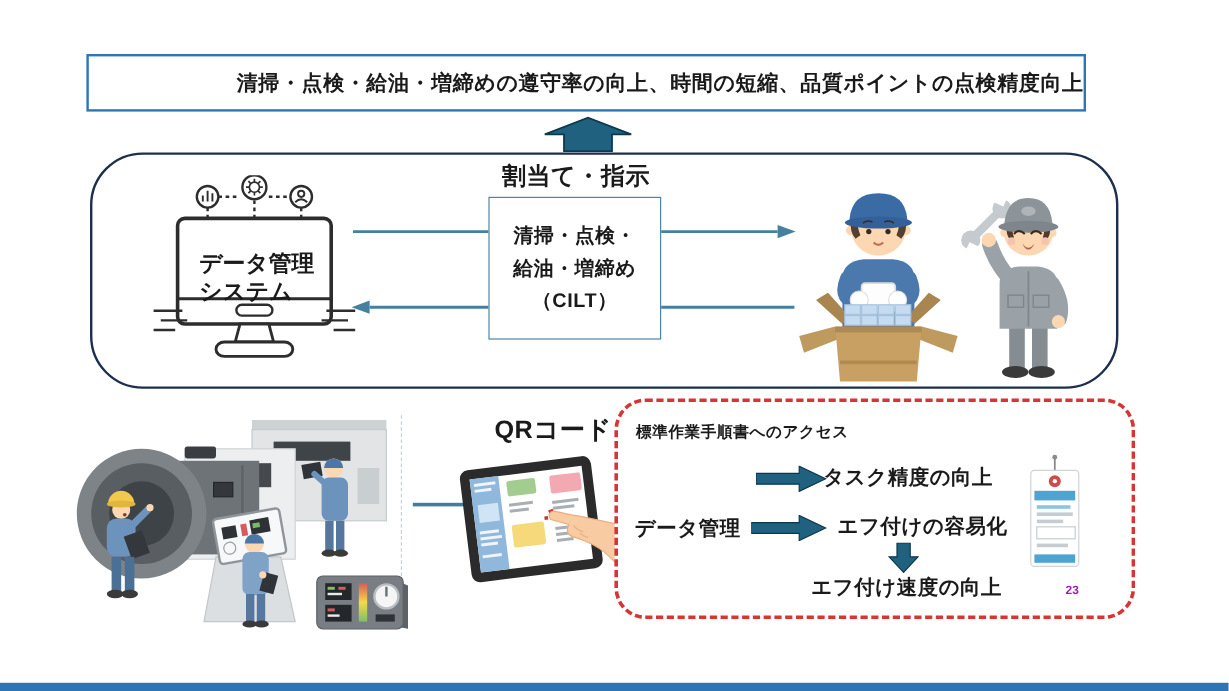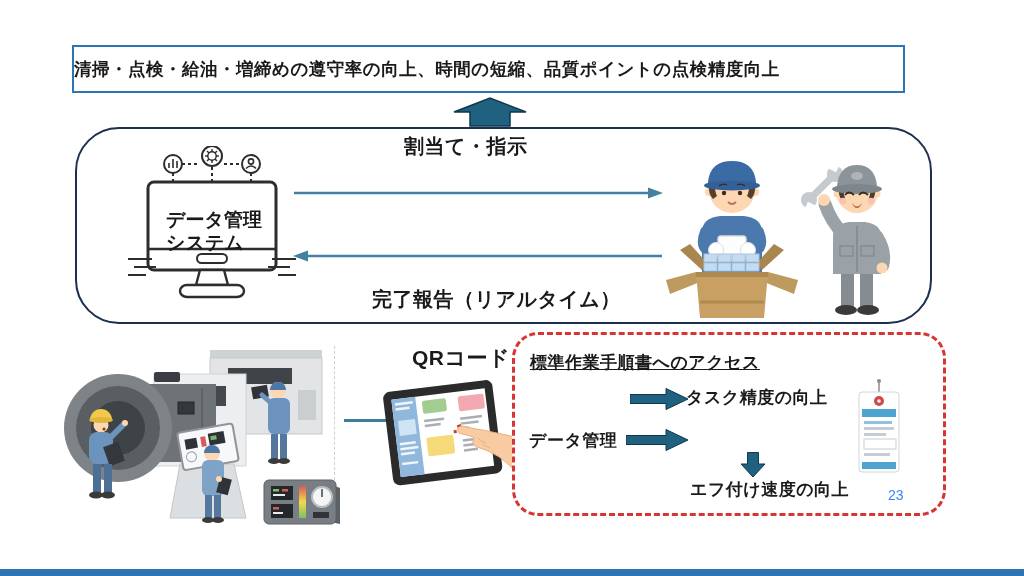--- a/index.html
+++ b/index.html
@@ -2,41 +2,41 @@
 <html><head>
 <meta charset="utf-8">
 <style>
   html,body{margin:0;padding:0;background:#fff;}
   .slide{position:relative;width:1024px;height:576px;background:#ffffff;overflow:hidden;
          font-family:"Liberation Sans","DejaVu Sans",sans-serif;color:#1a1a1a;}
   .abs{position:absolute;}
   .jp{font-weight:700;letter-spacing:.5px;white-space:nowrap;}
   
   .banner{left:72px;top:45px;width:829px;height:44px;border:2px solid #2E75B6;background:#fff;
-          display:flex;align-items:center;justify-content:flex-start;}
+          display:flex;align-items:center;justify-content:flex-end;}
   .banner span{font-size:17.5px;font-weight:700;letter-spacing:.5px;}
   
   .loop-box{left:75px;top:127px;width:853px;height:193px;border:2px solid #1C2F4E;border-radius:44px;background:#fff;}
-  .assign{left:404px;top:133px;width:152px;font-size:20px;z-index:3;}
+  .assign{left:404px;top:133px;width:152px;text-align:center;font-size:20px;z-index:3;}
   .report{left:372px;top:286px;font-size:20px;z-index:3;}
   .cilt-box{left:407px;top:164px;width:142px;height:117px;border:1.5px solid #4B86A8;background:#fff;z-index:2;
             display:flex;flex-direction:column;align-items:center;justify-content:center;gap:5px;}
   .cilt-box div{font-size:16.5px;font-weight:700;letter-spacing:.5px;}
   .thin-arrow{z-index:1;}
   
   .qr-label{left:412px;top:344px;font-size:21px;z-index:3;}
   .vdash{left:334px;top:346px;height:134px;width:0;border-left:1px dashed #C9D2D8;}
   .connector{left:344px;top:419px;width:48px;height:2.5px;background:#3E7E9E;}
   .benefit-box{left:512px;top:332px;width:428px;height:178px;border:3px dashed #D93434;border-radius:26px;background:#fff;}
-  .b-access{left:530px;top:351px;font-size:17px;text-decoration:underline;}
+  .b-access{left:530px;top:351px;font-size:13px;}
   .b-task{left:686px;top:386px;font-size:17px;}
   .b-anom{left:529px;top:429px;font-size:17px;}
   .b-ease{left:698px;top:427px;font-size:17px;}
-  .b-speed{left:676px;top:478px;font-size:17px;margin-left:14px;}
-  .page-num{left:888px;top:487px;font-size:14px;color:#3b82f6;font-weight:400;}
+  .b-speed{left:676px;top:478px;font-size:17px;}
+  .page-num{left:888px;top:487px;font-size:10px;color:#a21caf;font-weight:700;}
   .bottom-bar{left:0;top:569px;width:1024px;height:7px;background:#2E75B6;}
   svg{display:block;}
   svg text{font-family:"Liberation Sans","DejaVu Sans",sans-serif;}
 </style>
 </head>
 <body>
 
 <div class="slide">
 
   <div class="abs banner">
@@ -52,22 +52,26 @@
   <svg class="abs thin-arrow" style="left:294px;top:186px;" width="372" height="14" viewBox="0 0 372 14">
     <line x1="0" y1="7" x2="354" y2="7" stroke="#44809F" stroke-width="2.4"></line>
     <polygon points="354,1.5 369,7 354,12.5" fill="#44809F"></polygon>
   </svg>
   <svg class="abs thin-arrow" style="left:292px;top:249px;" width="372" height="14" viewBox="0 0 372 14">
     <line x1="370" y1="7" x2="16" y2="7" stroke="#44809F" stroke-width="2.4"></line>
     <polygon points="16,1.5 1,7 16,12.5" fill="#44809F"></polygon>
   </svg>
 
   <div class="abs jp assign">割当て・指示</div>
-  <div class="abs jp report">完了報告（リアルタイム）</div>
-
+
+  <div class="abs cilt-box">
+    <div>清掃・点検・</div>
+    <div>給油・増締め</div>
+    <div>（CILT）</div>
+  </div>
 
   <svg class="abs" style="left:126px;top:146px;" width="172" height="162" viewBox="0 0 172 162">
     <g stroke="#2d2d2d" fill="none" stroke-width="2">
       <line x1="47" y1="27" x2="47" y2="36" stroke-dasharray="3 3"></line>
       <line x1="86" y1="21" x2="86" y2="36" stroke-dasharray="3 3"></line>
       <line x1="125" y1="27" x2="125" y2="36" stroke-dasharray="3 3"></line>
       <line x1="56" y1="18" x2="74" y2="18" stroke-dasharray="3 3"></line>
       <line x1="98" y1="18" x2="116" y2="18" stroke-dasharray="3 3"></line>
       <circle cx="47" cy="18" r="9" fill="#fff"></circle>
       <circle cx="86" cy="10" r="10" fill="#fff"></circle>
@@ -332,20 +336,21 @@
 
   <svg class="abs" style="left:630px;top:388px;" width="60" height="22" viewBox="0 0 60 22">
     <polygon points="0,6.5 36,6.5 36,0.5 58,11 36,21.5 36,15.5 0,15.5" fill="#1F617F" stroke="#0E384E" stroke-width="1"></polygon>
   </svg>
   <div class="abs jp b-task">タスク精度の向上</div>
 
   <div class="abs jp b-anom">データ管理</div>
   <svg class="abs" style="left:626px;top:429px;" width="64" height="22" viewBox="0 0 64 22">
     <polygon points="0,6.5 40,6.5 40,0.5 62,11 40,21.5 40,15.5 0,15.5" fill="#1F617F" stroke="#0E384E" stroke-width="1"></polygon>
   </svg>
+  <div class="abs jp b-ease">エフ付けの容易化</div>
 
   <svg class="abs" style="left:740px;top:452px;" width="26" height="26" viewBox="0 0 26 26">
     <polygon points="7.5,0.5 18.5,0.5 18.5,12 25,12 13,25 1,12 7.5,12" fill="#1F617F" stroke="#0E384E" stroke-width="1"></polygon>
   </svg>
   <div class="abs jp b-speed">エフ付け速度の向上</div>
 
   <svg class="abs" style="left:852px;top:378px;" width="56" height="102" viewBox="0 0 56 102">
     <line x1="27" y1="2" x2="27" y2="15" stroke="#8A8A8A" stroke-width="1.5"></line>
     <circle cx="27" cy="3" r="2" fill="#8A8A8A"></circle>
     <rect x="7" y="14" width="40" height="80" rx="3" fill="#FFFFFF" stroke="#D0D4D8"></rect>

